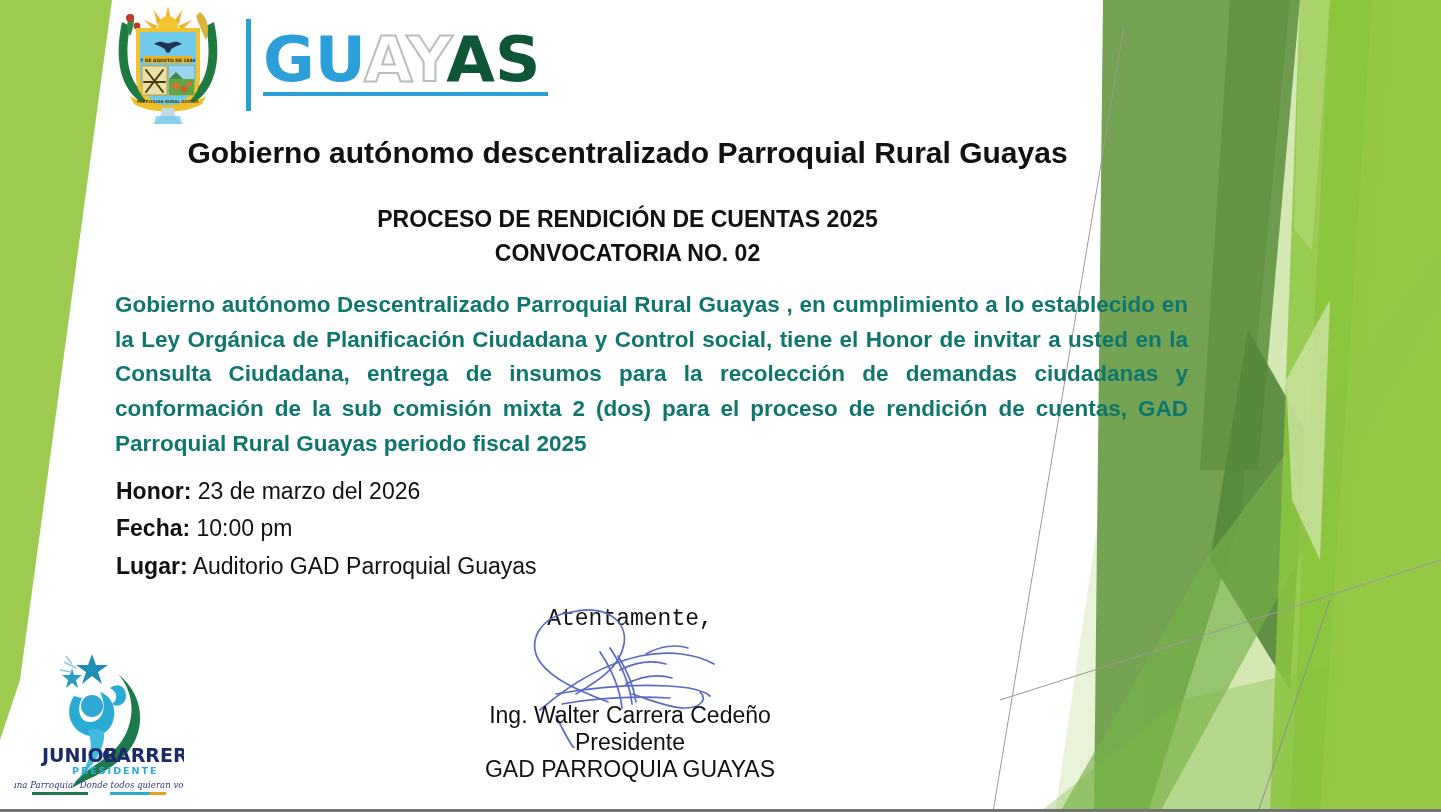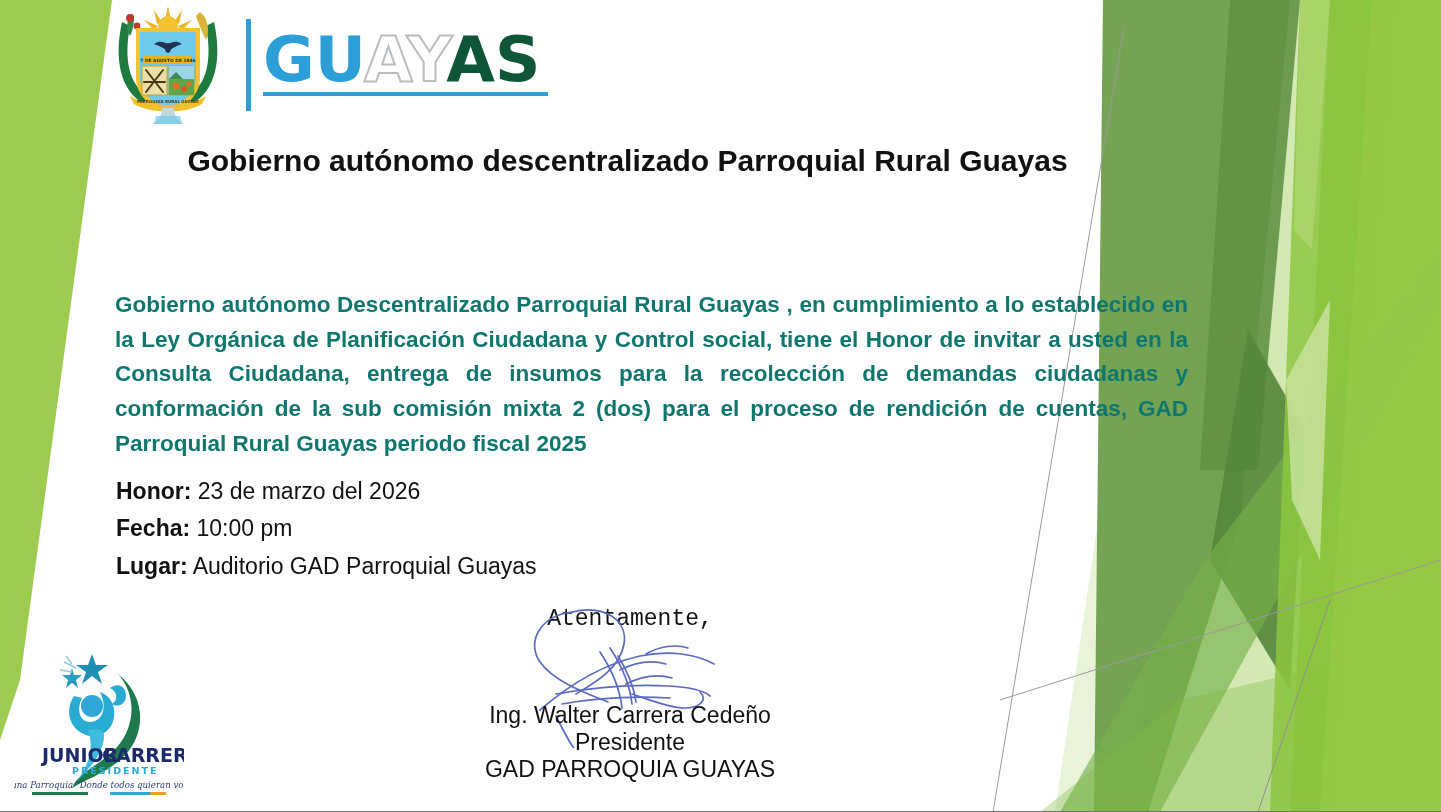--- a/index.html
+++ b/index.html
@@ -8,21 +8,21 @@
     width: 1441px; height: 812px;
     font-family: "Liberation Sans", sans-serif;
     background: #ffffff;
     overflow: hidden;
   }
   #slide {
     position: relative;
     width: 1441px; height: 812px;
     background: #ffffff;
     overflow: hidden;
-    border-bottom: 1px solid #737373;
+    border-bottom: 3px solid #737373;
   }
 
   
   .deco-layer { position: absolute; inset: 0; pointer-events: none; }
   .deco-svg { position: absolute; top: 0; left: 0; width: 1441px; height: 812px; }
 
   
   #logo-block {
     position: absolute; left: 104px; top: 4px;
     width: 450px; height: 122px;
@@ -46,21 +46,21 @@
     -webkit-text-stroke: 2px #b9bdc0;
   }
   #wordmark-rule { height: 4px; background: #2C9FD9; margin: 4px 0 3px 0; width: 285px; }
   #wordmark-sub {
     color: #2C9FD9; font-size: 25px; letter-spacing: 2.0px;
     font-family: "DejaVu Sans", sans-serif; white-space: nowrap;
   }
 
   
   #page-title {
-    position: absolute; left: 0; top: 144px; width: 1255px;
+    position: absolute; left: 0; top: 136px; width: 1255px;
     text-align: center;
     font-size: 30px; font-weight: bold; color: #111;
     font-family: "Liberation Sans", sans-serif;
   }
   #subtitle-block {
     position: absolute; left: 0; top: 203px; width: 1255px;
     text-align: center; font-size: 23px; font-weight: bold; color: #111;
     line-height: 1.46;
   }
   #body-paragraph {
@@ -191,20 +191,24 @@
     <div id="logo-divider"></div>
 
     <div id="wordmark">
       <div id="wordmark-main"><span class="wm-blue">GU</span><span class="wm-ghost">AY</span><span class="wm-green">AS</span></div>
       <div id="wordmark-rule"></div>
     </div>
   </div>
 
   <div id="page-title">Gobierno autónomo descentralizado Parroquial Rural Guayas</div>
 
+  <div id="subtitle-block">
+    <div>PROCESO DE RENDICIÓN DE CUENTAS 2025</div>
+    <div>CONVOCATORIA NO. 02</div>
+  </div>
 
   <div id="body-paragraph">Gobierno autónomo Descentralizado Parroquial Rural Guayas , en cumplimiento a lo establecido en la Ley Orgánica de Planificación  Ciudadana y Control social, tiene  el Honor de invitar a usted en la Consulta Ciudadana, entrega de insumos para la recolección de demandas ciudadanas y conformación de la sub comisión mixta 2 (dos) para el proceso de rendición de cuentas, GAD Parroquial Rural Guayas periodo fiscal 2025</div>
 
   <div id="details-block">
     <div>
       <span class="lbl">Honor:</span>
       <span class="val">23 de marzo del 2026</span>
     </div>
     <div>
       <span class="lbl">Fecha:</span>

